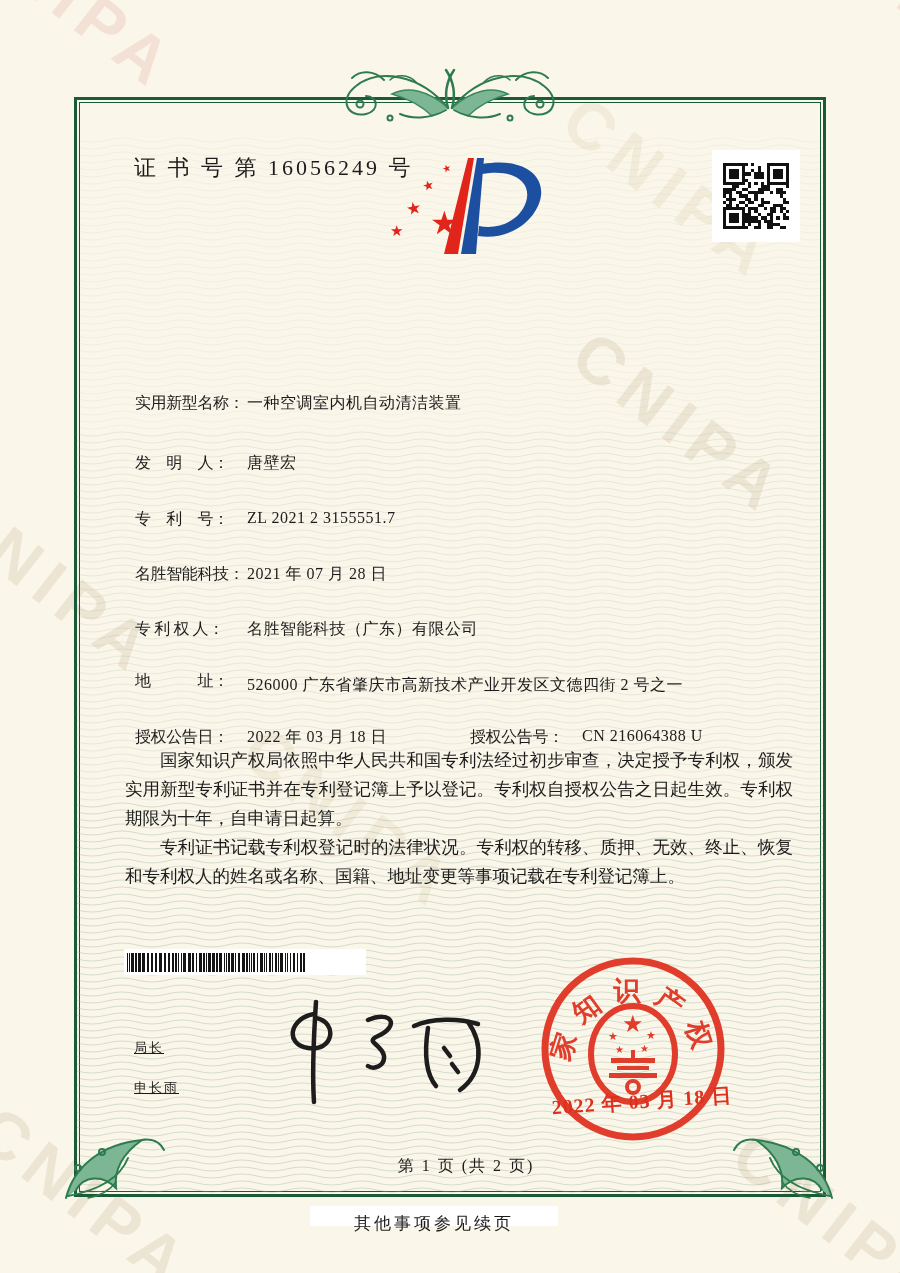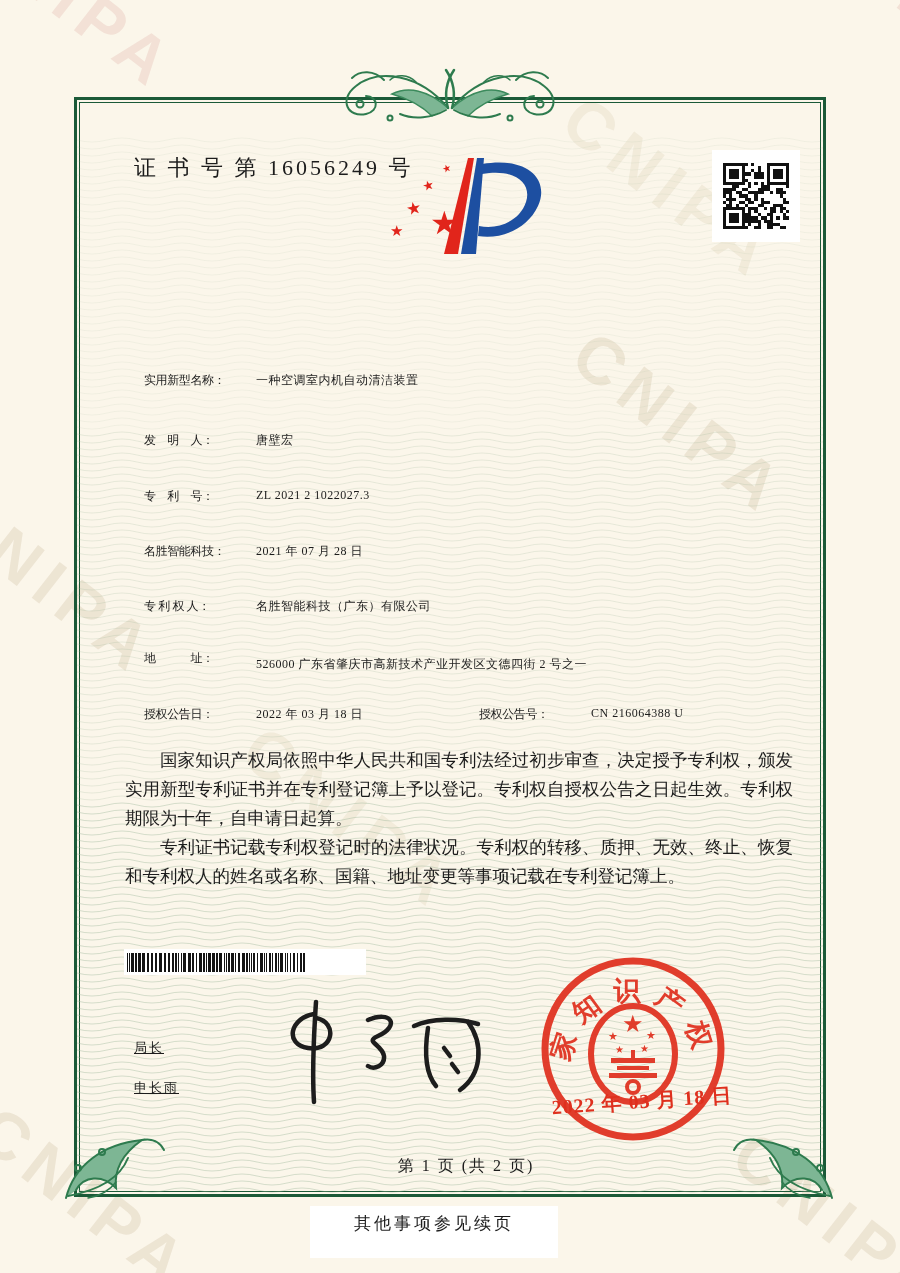--- a/index.html
+++ b/index.html
@@ -20,41 +20,41 @@
   .frame svg.waves{position:absolute;inset:0;width:100%;height:100%;}
 
   .orn{position:absolute;z-index:2;pointer-events:none;}
 
   
   .abs{position:absolute;z-index:3;}
   .certno{left:134px;top:153px;font-size:22px;letter-spacing:3px;}
   .title{left:74px;top:264px;width:752px;text-align:center;font-size:45px;
          font-weight:700;letter-spacing:11px;}
 
-  .frow{position:absolute;z-index:3;left:144px;font-size:12px;height:26px;}
+  .frow{position:absolute;z-index:3;left:135px;font-size:16px;height:26px;margin-top:21px;}
   .flabel{display:inline-block;width:112px;white-space:nowrap;letter-spacing:-0.4px;vertical-align:top;}
   .fvalue{position:absolute;left:112px;top:0;white-space:nowrap;letter-spacing:0.5px;}
   .fvalue.wide{white-space:normal;width:558px;line-height:28px;}
   .pair2{position:absolute;left:335px;top:0;text-decoration:underline;}
   .pair2 .flabel{width:112px;}
   .pair2 .fvalue{left:112px;}
 
   .bodytext{left:125px;top:746px;width:668px;font-size:17.5px;line-height:29px;
             text-align:justify;}
   .bodytext p{margin:0;text-indent:2em;}
 
   .barstrip{left:124px;top:949px;width:242px;height:26px;background:#ffffff;
             display:flex;align-items:center;padding-left:3px;box-sizing:border-box;}
   .barstrip i{display:block;height:19px;background:#141414;}
 
   .director{left:134px;top:1028px;font-size:13px;letter-spacing:2px;line-height:40px;text-decoration:underline;}
 
   .pageinfo{left:74px;top:1156px;width:752px;text-align:center;font-size:16px;letter-spacing:2px;padding-left:16px;}
 
-  .footnote{left:310px;top:1206px;width:248px;height:52px;line-height:36px;background:#ffffff;
+  .footnote{left:310px;top:1206px;width:248px;height:20px;line-height:36px;background:#ffffff;
             text-align:center;font-size:17px;letter-spacing:3px;}
 
   .sealdate{left:544px;top:1088px;width:196px;text-align:center;color:#df301e;
             font-size:20px;font-weight:700;letter-spacing:1px;transform:rotate(-4deg);z-index:4;}
 
   .qrbox{left:712px;top:150px;width:88px;height:92px;background:#ffffff;
          display:flex;align-items:center;justify-content:center;}
 </style>
 </head>
 <body>
@@ -430,21 +430,21 @@
   <div class="frow" style="top:372px">
     <span class="flabel">实用新型名称：</span>
     <span class="fvalue">一种空调室内机自动清洁装置</span>
   </div>
   <div class="frow" style="top:432px">
     <span class="flabel">发　明　人：</span>
     <span class="fvalue">唐壁宏</span>
   </div>
   <div class="frow" style="top:488px">
     <span class="flabel">专　利　号：</span>
-    <span class="fvalue">ZL 2021 2 1022027.3</span>
+    <span class="fvalue">ZL 2021 2 3155551.7</span>
   </div>
   <div class="frow" style="top:543px">
     <span class="flabel">名胜智能科技：</span>
     <span class="fvalue">2021 年 07 月 28 日</span>
   </div>
   <div class="frow" style="top:598px">
     <span class="flabel">专 利 权 人：</span>
     <span class="fvalue">名胜智能科技（广东）有限公司</span>
   </div>
   <div class="frow" style="top:650px">

